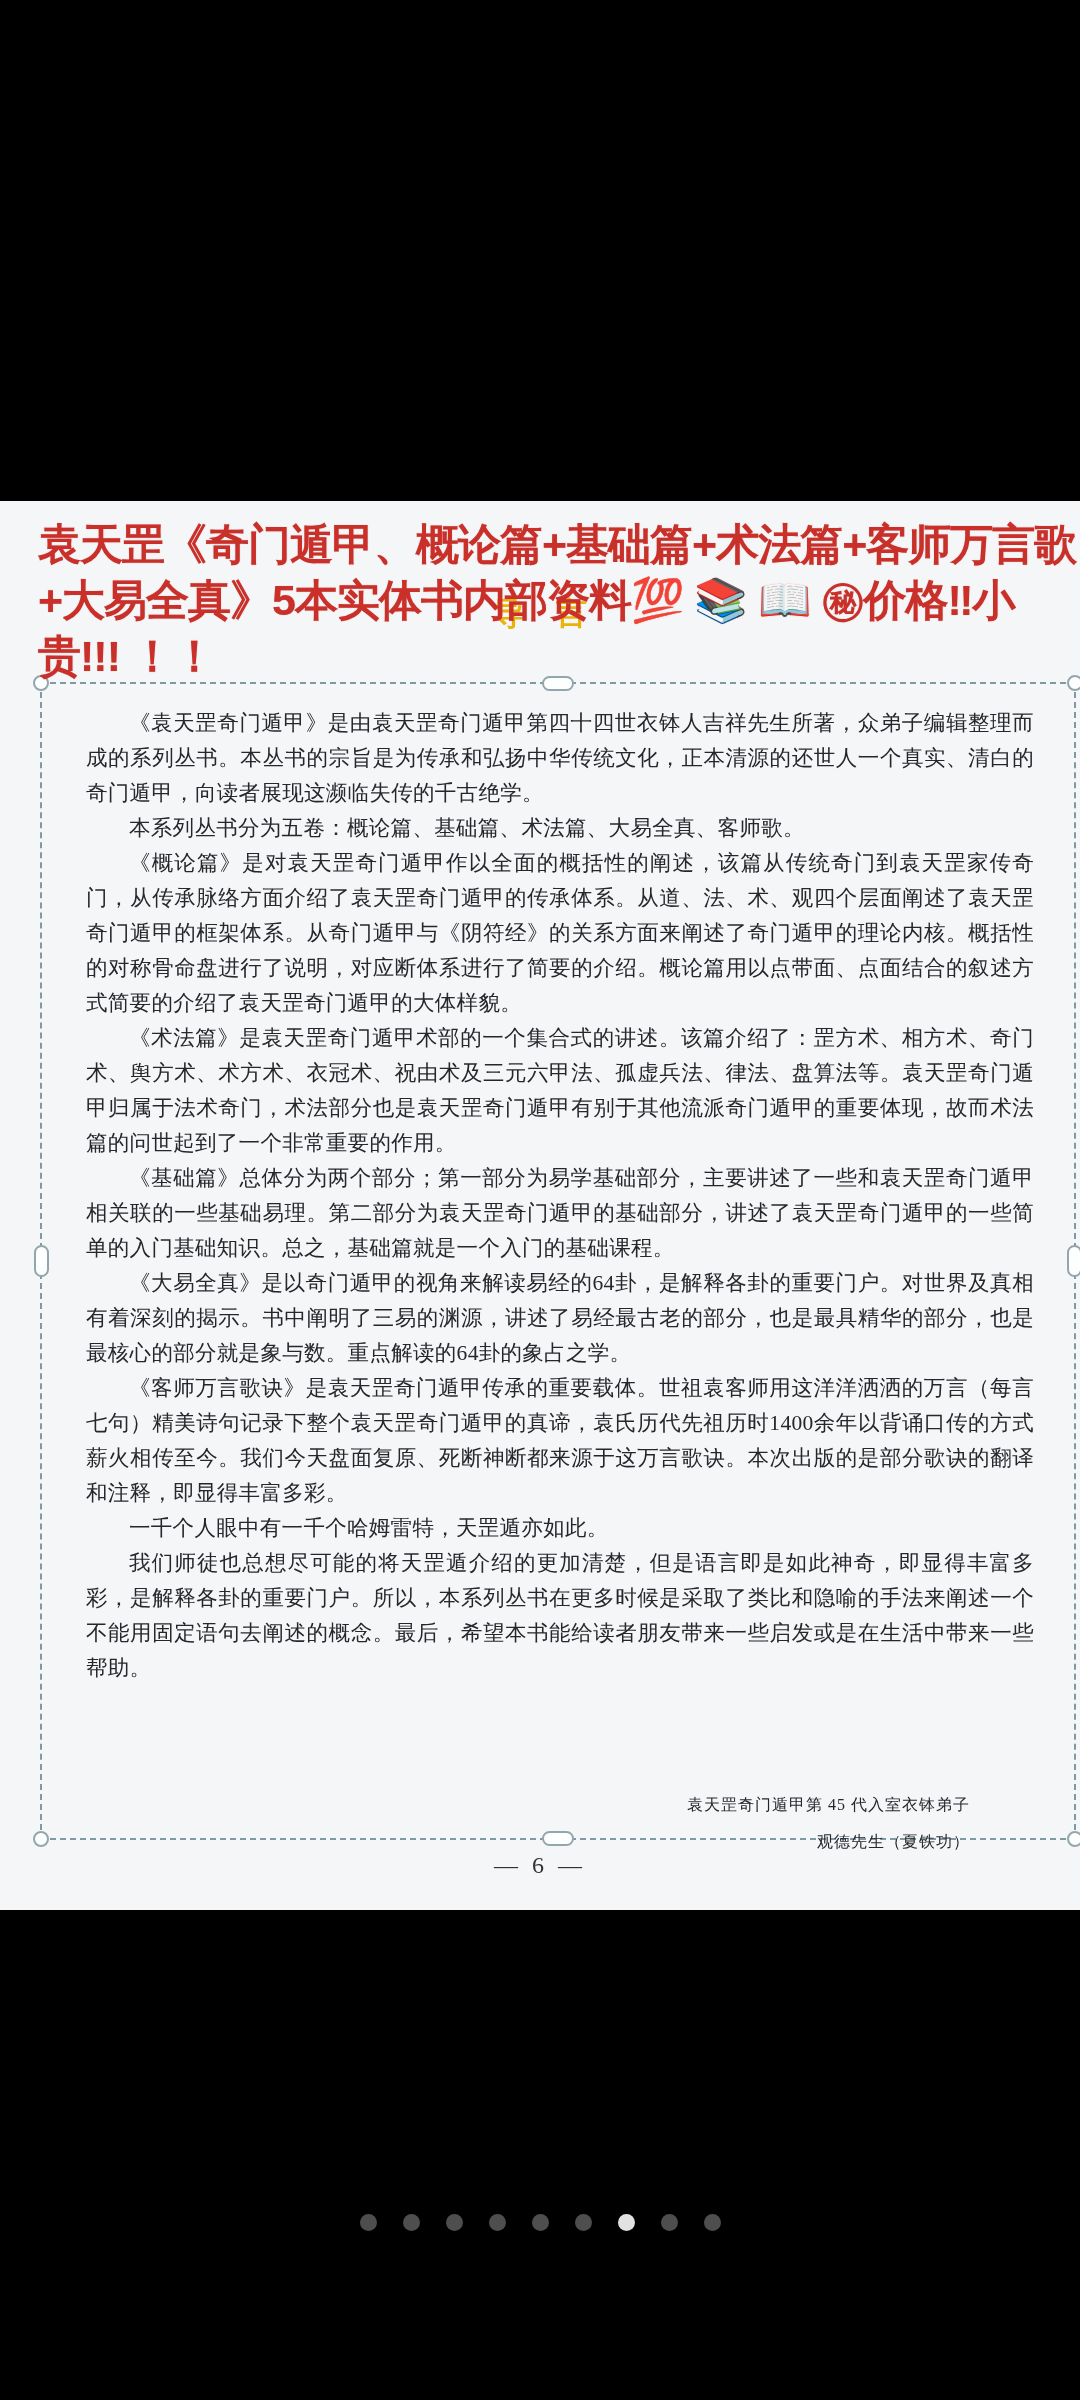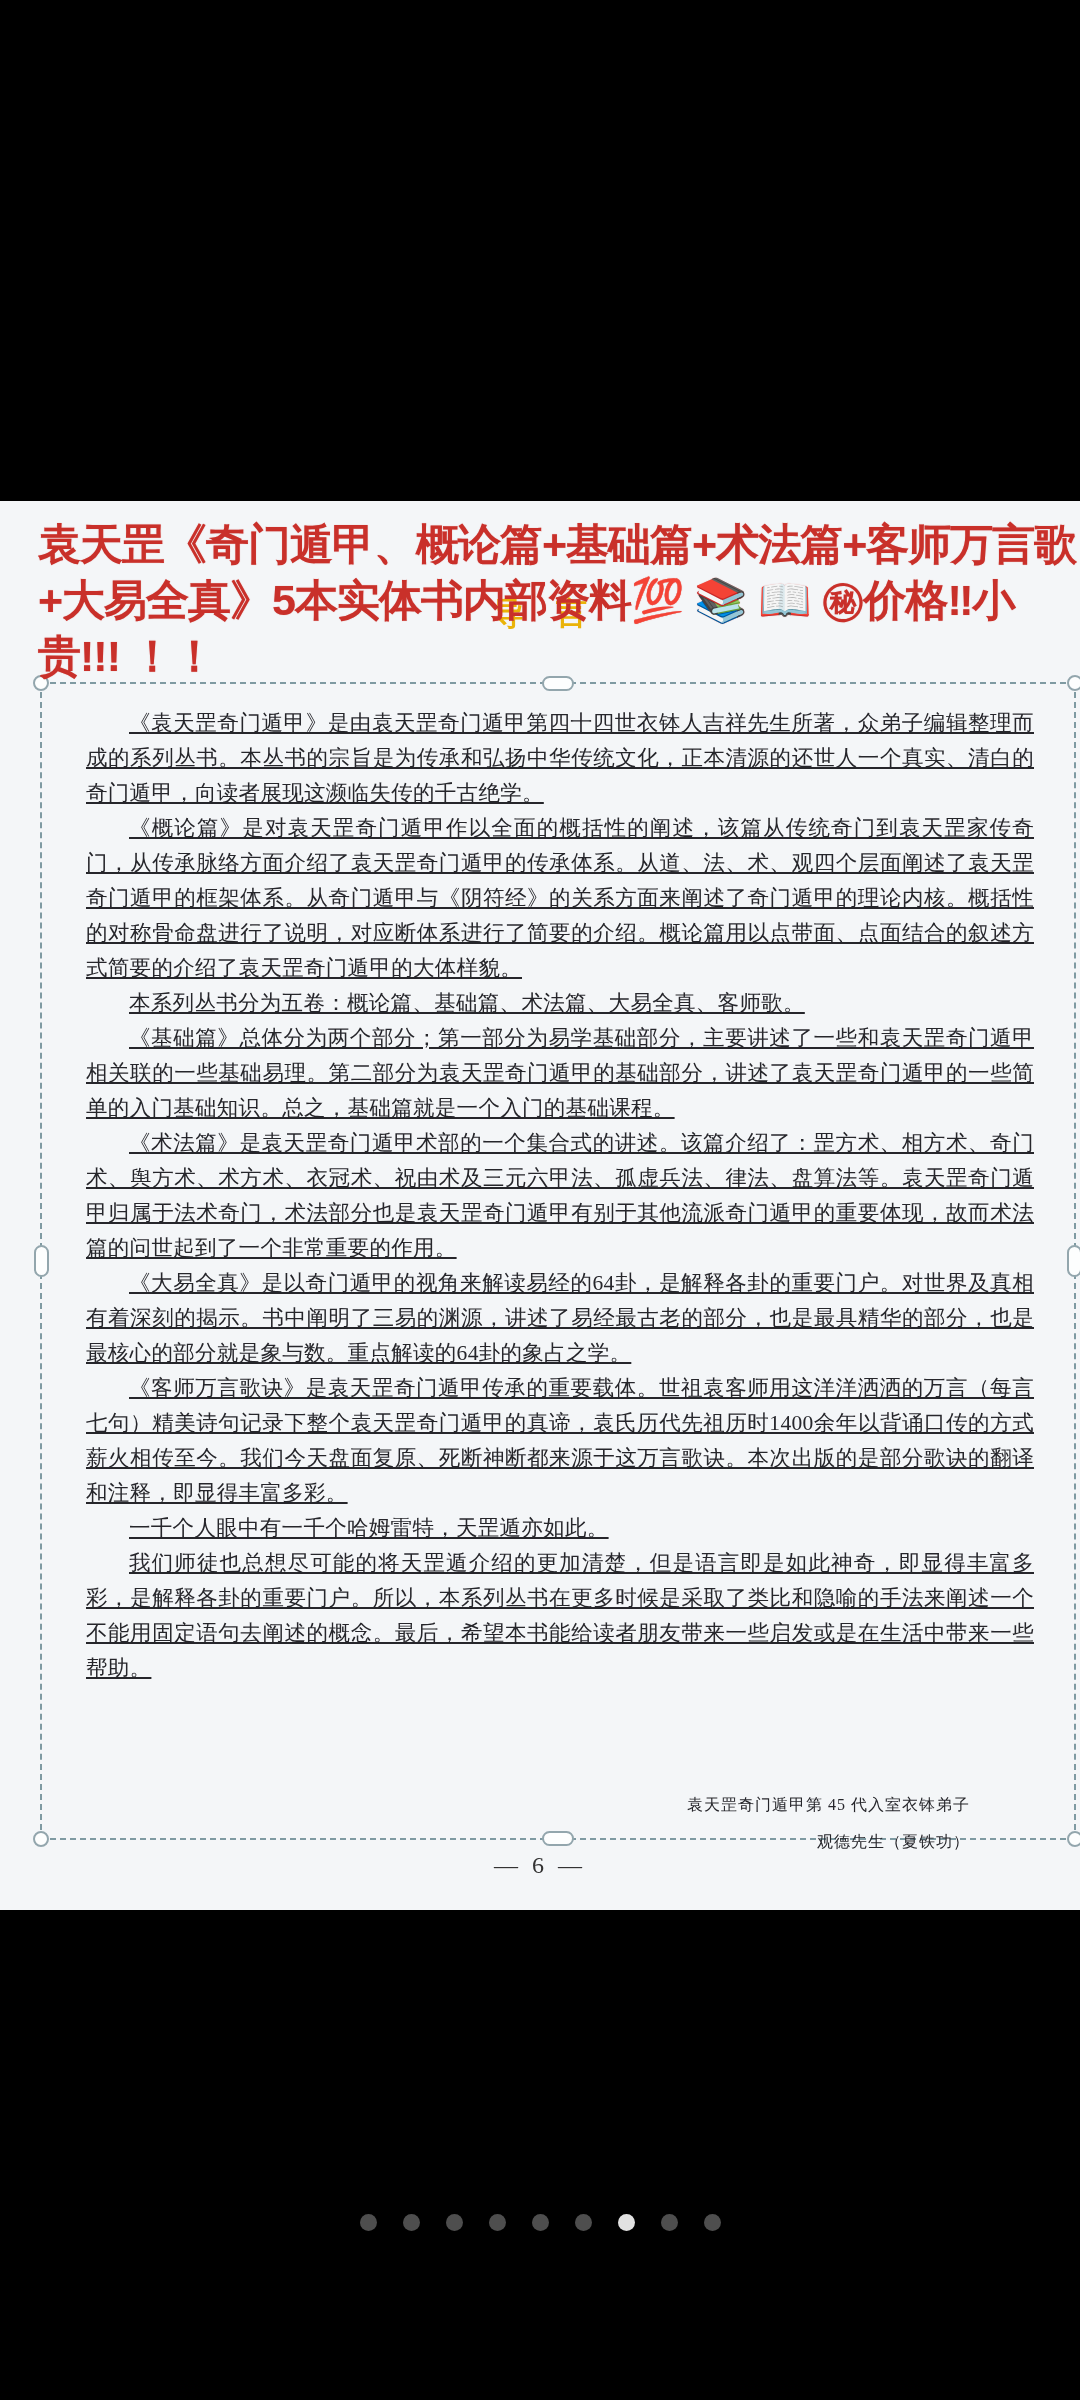--- a/index.html
+++ b/index.html
@@ -86,21 +86,20 @@
   #handle-rm{top:50%;margin-top:-16px;right:-8px;}
 
   
   #doc{
     padding:22px 40px 0 44px;
     font-family:"Liberation Serif","DejaVu Serif",serif;
     color:var(--ink);
     font-size:21.5px;
     line-height:35px;
     text-align:justify;
-    text-decoration:underline;
   }
   #doc p{margin:0;text-indent:2em;letter-spacing:0.3px;}
 
   #signature{
     margin-top:100px;
     padding-right:104px;
     text-align:right;
     font-family:"Liberation Serif","DejaVu Serif",serif;
     color:var(--ink);
     font-size:16px;
@@ -150,24 +149,24 @@
     <span id="handle-tr" class="handle corner"></span>
     <span id="handle-bl" class="handle corner"></span>
     <span id="handle-br" class="handle corner"></span>
     <span id="handle-tm" class="handle h-pill"></span>
     <span id="handle-bm" class="handle h-pill"></span>
     <span id="handle-lm" class="handle v-pill"></span>
     <span id="handle-rm" class="handle v-pill"></span>
 
     <div id="doc">
         <p>《袁天罡奇门遁甲》是由袁天罡奇门遁甲第四十四世衣钵人吉祥先生所著，众弟子编辑整理而成的系列丛书。本丛书的宗旨是为传承和弘扬中华传统文化，正本清源的还世人一个真实、清白的奇门遁甲，向读者展现这濒临失传的千古绝学。</p>
+        <p>本系列丛书分为五卷：概论篇、基础篇、术法篇、大易全真、客师歌。</p>
         <p>《概论篇》是对袁天罡奇门遁甲作以全面的概括性的阐述，该篇从传统奇门到袁天罡家传奇门，从传承脉络方面介绍了袁天罡奇门遁甲的传承体系。从道、法、术、观四个层面阐述了袁天罡奇门遁甲的框架体系。从奇门遁甲与《阴符经》的关系方面来阐述了奇门遁甲的理论内核。概括性的对称骨命盘进行了说明，对应断体系进行了简要的介绍。概论篇用以点带面、点面结合的叙述方式简要的介绍了袁天罡奇门遁甲的大体样貌。</p>
-        <p>本系列丛书分为五卷：概论篇、基础篇、术法篇、大易全真、客师歌。</p>
+        <p>《术法篇》是袁天罡奇门遁甲术部的一个集合式的讲述。该篇介绍了：罡方术、相方术、奇门术、舆方术、术方术、衣冠术、祝由术及三元六甲法、孤虚兵法、律法、盘算法等。袁天罡奇门遁甲归属于法术奇门，术法部分也是袁天罡奇门遁甲有别于其他流派奇门遁甲的重要体现，故而术法篇的问世起到了一个非常重要的作用。</p>
         <p>《基础篇》总体分为两个部分；第一部分为易学基础部分，主要讲述了一些和袁天罡奇门遁甲相关联的一些基础易理。第二部分为袁天罡奇门遁甲的基础部分，讲述了袁天罡奇门遁甲的一些简单的入门基础知识。总之，基础篇就是一个入门的基础课程。</p>
-        <p>《术法篇》是袁天罡奇门遁甲术部的一个集合式的讲述。该篇介绍了：罡方术、相方术、奇门术、舆方术、术方术、衣冠术、祝由术及三元六甲法、孤虚兵法、律法、盘算法等。袁天罡奇门遁甲归属于法术奇门，术法部分也是袁天罡奇门遁甲有别于其他流派奇门遁甲的重要体现，故而术法篇的问世起到了一个非常重要的作用。</p>
         <p>《大易全真》是以奇门遁甲的视角来解读易经的64卦，是解释各卦的重要门户。对世界及真相有着深刻的揭示。书中阐明了三易的渊源，讲述了易经最古老的部分，也是最具精华的部分，也是最核心的部分就是象与数。重点解读的64卦的象占之学。</p>
         <p>《客师万言歌诀》是袁天罡奇门遁甲传承的重要载体。世祖袁客师用这洋洋洒洒的万言（每言七句）精美诗句记录下整个袁天罡奇门遁甲的真谛，袁氏历代先祖历时1400余年以背诵口传的方式薪火相传至今。我们今天盘面复原、死断神断都来源于这万言歌诀。本次出版的是部分歌诀的翻译和注释，即显得丰富多彩。</p>
         <p>一千个人眼中有一千个哈姆雷特，天罡遁亦如此。</p>
         <p>我们师徒也总想尽可能的将天罡遁介绍的更加清楚，但是语言即是如此神奇，即显得丰富多彩，是解释各卦的重要门户。所以，本系列丛书在更多时候是采取了类比和隐喻的手法来阐述一个不能用固定语句去阐述的概念。最后，希望本书能给读者朋友带来一些启发或是在生活中带来一些帮助。</p>
       </div>
 
     <div id="signature">
         <div class="sig-line">袁天罡奇门遁甲第 45 代入室衣钵弟子</div>
         <div class="sig-line">观德先生（夏铁功）</div>
       </div>

